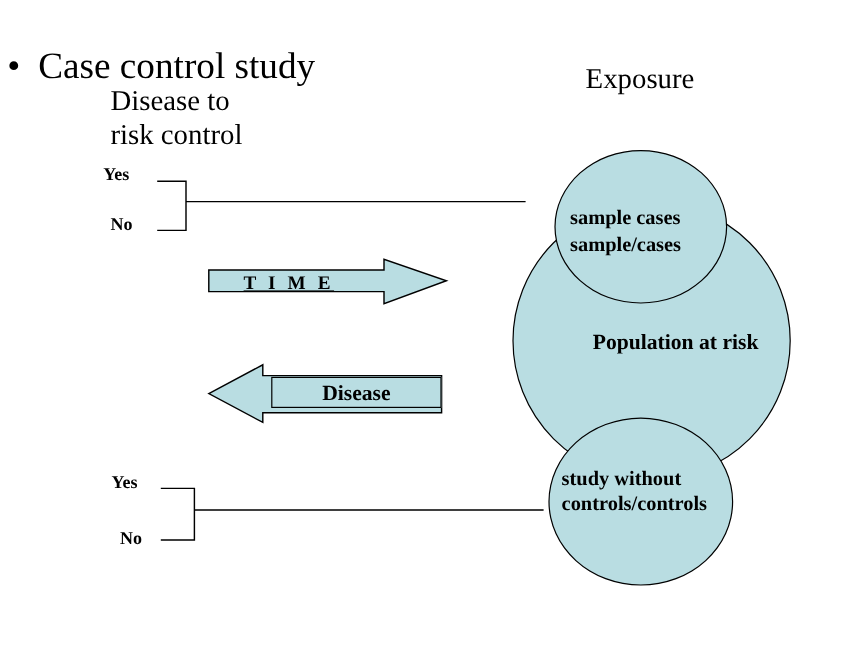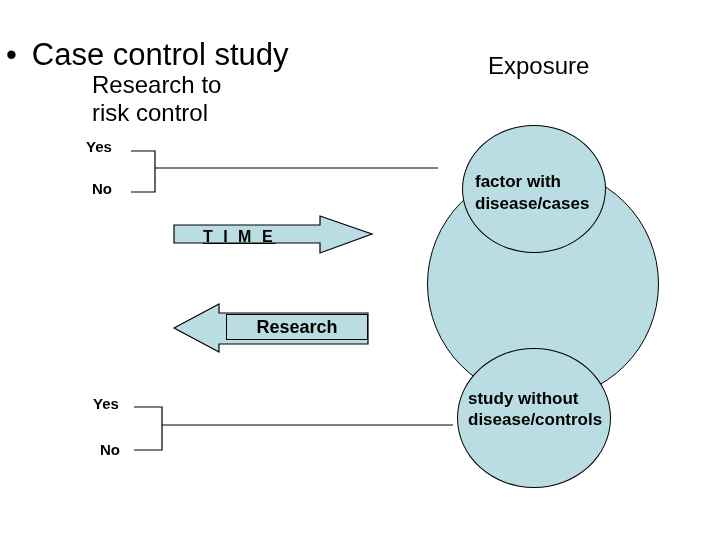--- a/index.html
+++ b/index.html
@@ -1,20 +1,20 @@
 <!DOCTYPE html>
 <html style="--background: #ffffff; --text: #000000; --shape-fill: #b9dde2; --shape-stroke: #000000;"><head>
 <meta charset="utf-8">
 <style>
   html,body{margin:0;padding:0;background:#fff;}
   .canvas{
     position:relative;width:720px;height:540px;overflow:hidden;
     background:var(--background,#ffffff);
     color:var(--text,#000000);
-    font-family:Liberation Sans, sans-serif;
+    font-family:Liberation Serif, serif;
   }
   .abs{position:absolute;}
 
   
   .title-row{left:6px;top:39px;font-size:31px;line-height:1;white-space:nowrap;z-index:4;}
   .title-row .bullet{display:inline-block;margin-right:15px;}
   .subtitle{left:92px;top:71px;font-size:24px;line-height:28px;z-index:4;}
   .disease{left:488px;top:54px;font-size:24px;line-height:1;z-index:4;}
 
   
@@ -59,21 +59,21 @@
 </head>
 <body>
 
 <div class="canvas">
 
   <div class="abs title-row">
     <span class="bullet">•</span><span>Case control study</span>
   </div>
 
   <div class="abs subtitle">
-    <div>Research to</div>
+    <div>Disease to</div>
     <div>risk control</div>
   </div>
 
   <div class="abs disease">Exposure</div>
 
   <div class="abs yn yn-top-yes">Yes</div>
   <div class="abs yn yn-top-no">No</div>
 
   <div class="abs yn yn-bot-yes">Yes</div>
   <div class="abs yn yn-bot-no">No</div>
@@ -84,25 +84,26 @@
 
   <svg class="overlay" width="720" height="540" viewBox="0 0 720 540">
     <path class="line" d="M131,151 H155 V192 H131 M155,168 H438"></path>
     <path class="line" d="M134,407 H162 V450 H134 M162,425 H453"></path>
     <polygon class="shape" points="174,225 320,225 320,216 372,234 320,253 320,243 174,243"></polygon>
     <polygon class="shape" points="174,328 219,304 219,313 368,313 368,344 219,344 219,352"></polygon>
   </svg>
 
   <div class="abs time-label">T I M E</div>
   <div class="abs research-box">
-    <span>Research</span>
+    <span>Disease</span>
   </div>
 
   <div class="abs circle-text cases-text">
-    <div>factor with</div>
-    <div>disease/cases</div>
+    <div>sample cases</div>
+    <div>sample/cases</div>
   </div>
+  <div class="abs circle-text population-text">Population at risk</div>
   <div class="abs circle-text controls-text">
     <div>study without</div>
-    <div>disease/controls</div>
+    <div>controls/controls</div>
   </div>
 
 </div>
 
 </body></html>

